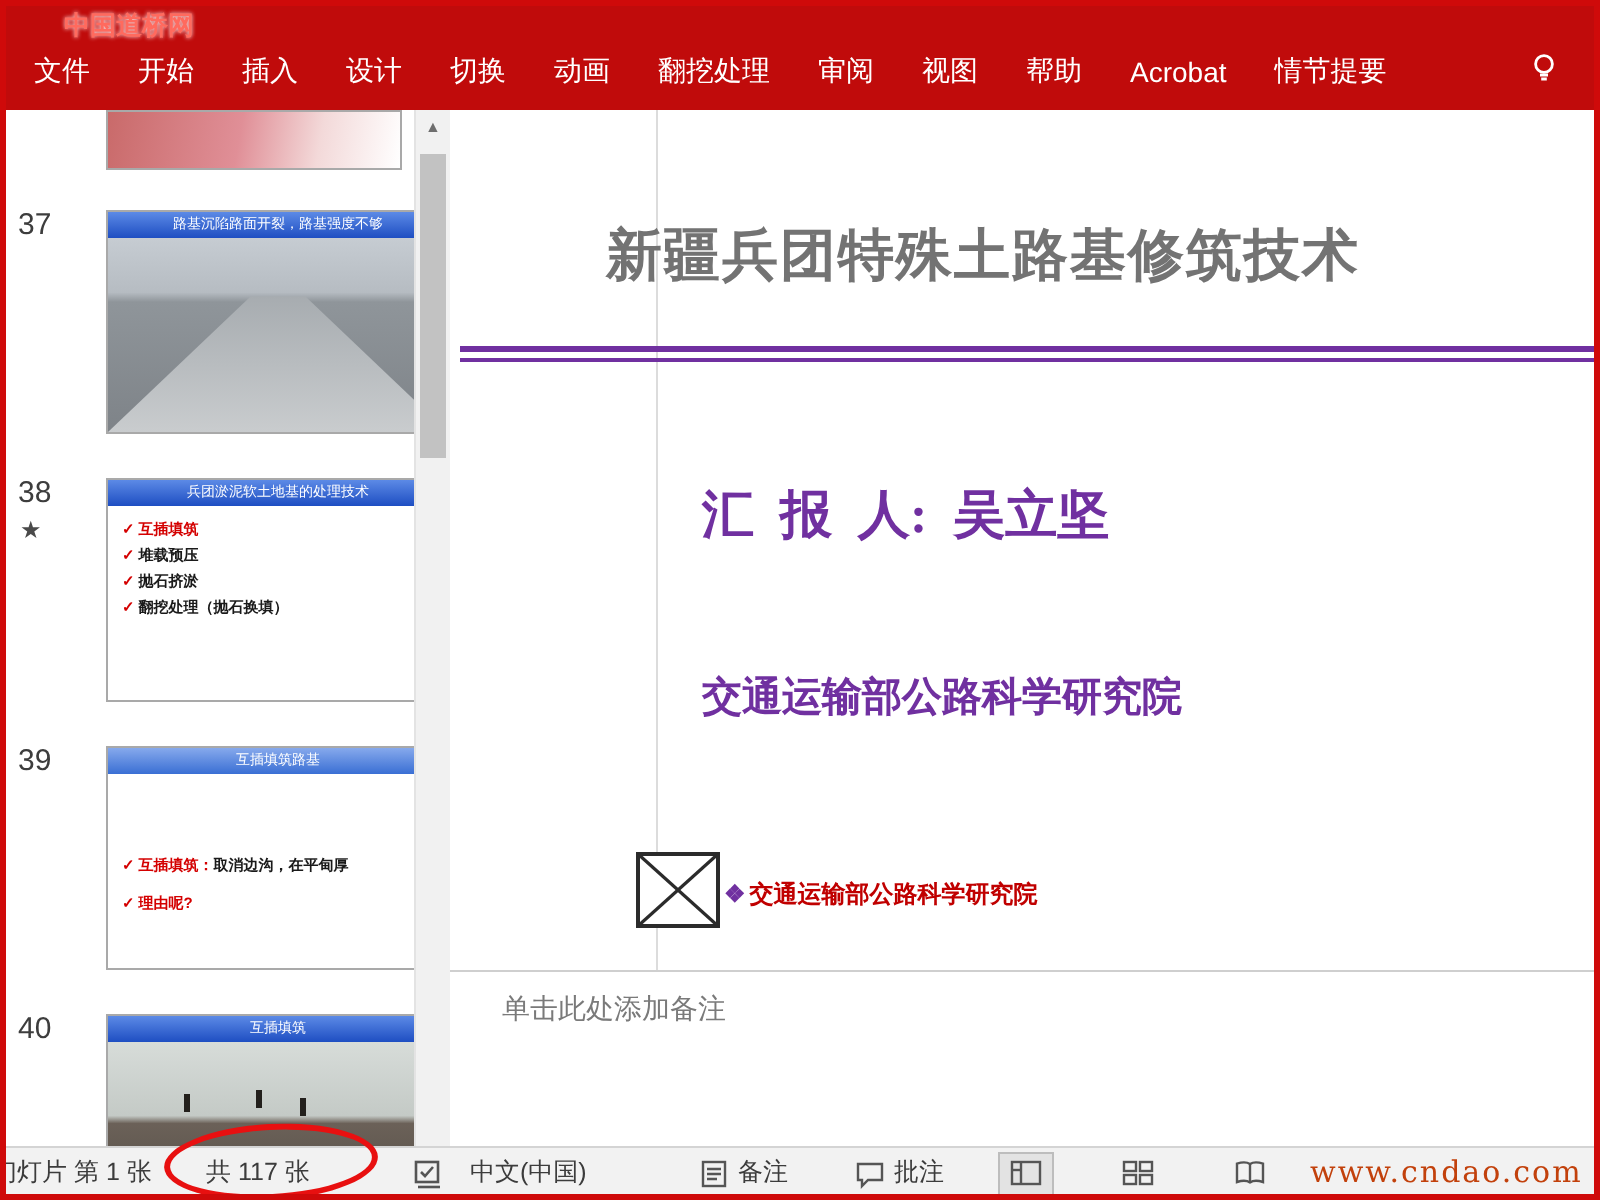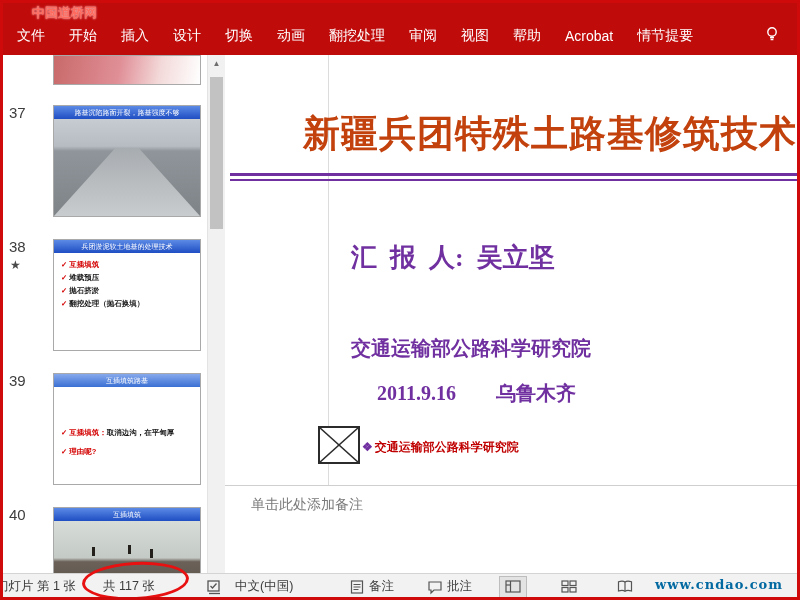--- a/index.html
+++ b/index.html
@@ -11,21 +11,21 @@
   .ribbon{position:absolute;left:0;top:0;right:0;height:52px;background:#c00b0b;}
   .wm-top{position:absolute;left:4px;top:1px;font-size:13px;font-weight:bold;color:#ff6a5e;text-shadow:0 0 2px rgba(255,255,255,.9);z-index:3;margin-left:25px;}
   .tabs{position:absolute;left:2px;bottom:5px;display:flex;align-items:center;}
   .tab{color:#fff;font-size:14px;padding:5px 12px;white-space:nowrap;cursor:default;margin-top:8px;}
   .bulb{position:absolute;right:16px;bottom:12px;width:18px;height:18px;}
 
   
   .panel{position:absolute;left:0;top:52px;width:204px;height:518px;background:#fff;overflow:hidden;}
   .snum{position:absolute;left:6px;font-size:15px;color:#3d3d3d;}
   .star{position:absolute;left:7px;font-size:12px;color:#4a4a4a;}
-  .thumb{position:absolute;left:50px;width:148px;height:112px;border:1px solid #a9a9a9;background:#fff;overflow:hidden;}
+  .thumb{position:absolute;left:50px;width:172px;height:112px;border:1px solid #a9a9a9;background:#fff;overflow:hidden;}
   .tbar{height:13px;background:linear-gradient(180deg,#5c8ae6 0%,#1e4ec2 100%);color:#fff;font-size:7px;line-height:13px;text-align:center;white-space:nowrap;overflow:hidden;}
   .tbar.light{background:linear-gradient(180deg,#86a9ec 0%,#3a6fd4 100%);}
   .thumb-partial{position:absolute;left:50px;top:0;width:148px;height:30px;border:1px solid #a9a9a9;background:linear-gradient(100deg,#c96a6a 0%,#e08f97 45%,#f3d9d9 72%,#ffffff 100%);}
   .photo37{position:absolute;left:0;top:13px;right:0;bottom:0;background:linear-gradient(180deg,#c6ccd2 0%,#b6bcc2 28%,#8f959a 33%,#7e8388 100%);}
   .road37{position:absolute;left:0;top:30%;right:0;bottom:0;background:linear-gradient(180deg,#a7acb0,#c9ccce);clip-path:polygon(42% 0,58% 0,100% 100%,0 100%);}
   .t-bullets{padding:5px 4px 0 7px;}
   .t-line{font-size:7.5px;line-height:13px;white-space:nowrap;color:#1a1a1a;font-weight:bold;}
   .mk{color:#d40000;margin-right:2px;font-weight:bold;}
   .red{color:#d40000;}
   .t39-body{padding:7px 4px 0 7px;font-size:7.5px;font-weight:bold;color:#1a1a1a;margin-top:29px;}
@@ -34,42 +34,42 @@
   .fig{position:absolute;width:3px;height:9px;background:#23201c;}
 
   
   .vscroll{position:absolute;left:204px;top:52px;width:18px;height:518px;background:#f1f1f1;border-left:1px solid #e3e3e3;}
   .scroll-up{height:17px;text-align:center;font-size:8px;line-height:17px;color:#6e6e6e;background:#f1f1f1;}
   .sthumb{position:absolute;left:2px;right:2px;top:22px;height:152px;background:#c2c2c2;}
 
   
   .canvas{position:absolute;left:222px;top:52px;right:0;height:430px;background:#fff;}
   .slide{position:absolute;left:103px;top:0;right:0;bottom:0;background:#fff;border-left:1px solid #dcdcdc;}
-  .s-title{position:absolute;left:78px;top:54px;font-size:37px;font-weight:bold;color:#c2410c;white-space:nowrap;letter-spacing:1px;}
+  .s-title{position:absolute;left:78px;top:54px;font-size:28px;font-weight:bold;color:#737373;white-space:nowrap;letter-spacing:1px;}
   .s-rule{position:absolute;left:5px;top:118px;right:0;height:8px;border-top:3px solid #7030a0;border-bottom:2px solid #7030a0;}
   .serifp{font-family:"Liberation Serif","DejaVu Serif",serif;font-weight:bold;color:#7030a0;white-space:pre;}
   .s-presenter{position:absolute;left:126px;top:185px;font-size:26px;}
   .s-org{position:absolute;left:126px;top:280px;font-size:20px;}
   .s-date{position:absolute;left:152px;top:325px;font-size:20px;}
   .envelope{position:absolute;left:93px;top:371px;}
   .s-footer{position:absolute;left:137px;top:384px;font-size:12px;font-weight:bold;white-space:nowrap;}
   .s-footer .diamond{color:#7030a0;margin-right:2px;}
   .s-footer .ftxt{color:#c00000;}
 
   
   .notes{position:absolute;left:222px;top:482px;right:0;height:88px;background:#fff;border-top:1px solid #cfcfcf;}
   .notes-ph{position:absolute;left:26px;top:10px;font-size:14px;color:#7a7a7a;}
 
   
   .status{position:absolute;left:0;right:0;top:570px;height:39px;background:#f2f2f2;border-top:1px solid #d4d4d4;font-size:12.5px;color:#3c3c3c;}
   .st{position:absolute;top:0;line-height:25px;white-space:nowrap;}
   .sticon{position:absolute;top:5px;}
   .viewbtn{position:absolute;top:3px;width:26px;height:20px;text-align:center;padding-top:3px;}
   .viewbtn.selected{background:#e3e3e3;outline:1px solid #bdbdbd;}
-  .wm-bottom{position:absolute;left:652px;top:574px;font-family:"DejaVu Serif","Liberation Serif",serif;font-size:13px;color:#0369a1;letter-spacing:1px;z-index:4;font-weight:bold;}
+  .wm-bottom{position:absolute;left:652px;top:574px;font-family:"DejaVu Serif","Liberation Serif",serif;font-size:15px;color:#c2410c;letter-spacing:1px;z-index:4;}
 
   
   .ellipse{position:absolute;left:79px;top:559px;width:107px;height:38px;border:3px solid #e81010;border-radius:50%;transform:rotate(-3deg);z-index:5;pointer-events:none;}
 </style>
 </head>
 <body>
 
 <div class="screen">
 
   <div class="ribbon">
@@ -143,21 +143,20 @@
     <div class="scroll-up">▲</div>
     <div class="sthumb"></div>
   </div>
 
   <main class="canvas">
     <div class="slide"></div>
     <div class="s-title">新疆兵团特殊土路基修筑技术</div>
     <div class="s-rule"></div>
     <div class="s-presenter serifp">汇  报  人:  吴立坚</div>
     <div class="s-org serifp">交通运输部公路科学研究院</div>
-    <div class="s-date serifp">2011.9.16        乌鲁木齐</div>
     <span class="envelope">
       <svg width="42" height="38" viewBox="0 0 42 38">
         <rect x="1" y="1" width="40" height="36" fill="#ffffff" stroke="#2b2b2b" stroke-width="2"></rect>
         <line x1="1" y1="1" x2="41" y2="37" stroke="#2b2b2b" stroke-width="1.6"></line>
         <line x1="41" y1="1" x2="1" y2="37" stroke="#2b2b2b" stroke-width="1.6"></line>
       </svg>
     </span>
     <div class="s-footer">
       <span class="diamond">❖</span><span class="ftxt">交通运输部公路科学研究院</span>
     </div>

